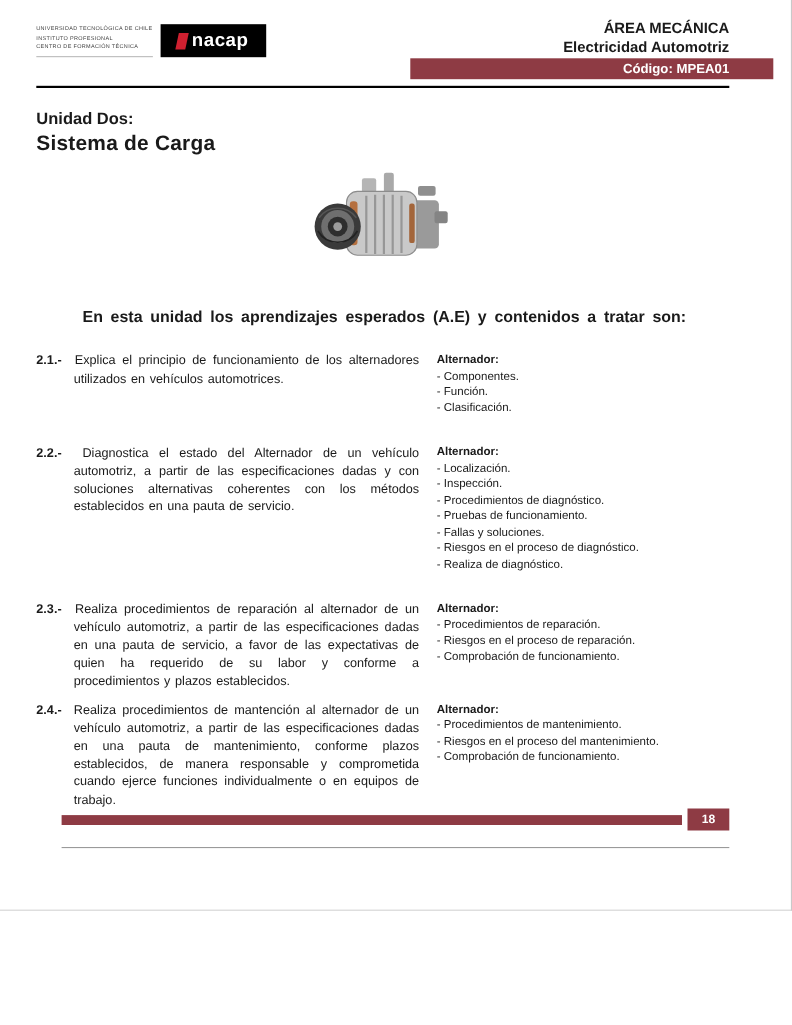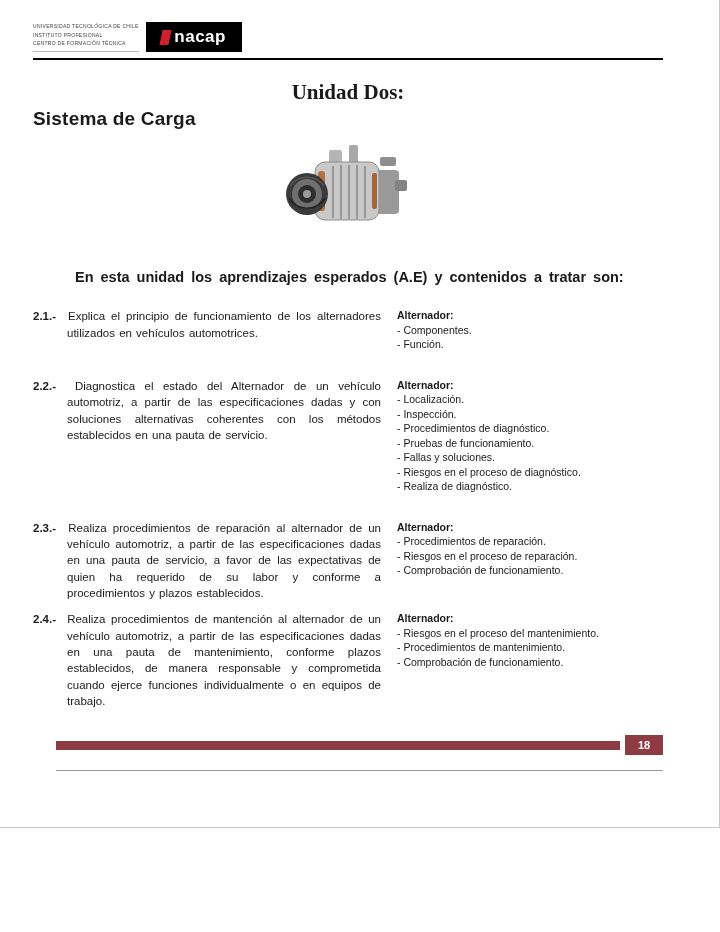--- a/index.html
+++ b/index.html
@@ -31,21 +31,21 @@
   .hr-subject{font-weight:bold;font-size:13.5px;margin-top:2px;}
   .code-bar{
     margin-top:3px;
     background:var(--maroon);color:#fff;font-weight:bold;font-size:12px;
     width:330px;text-align:right;
     padding:2px 40px 3px 0;
     margin-right:-40px;
   }
   .header-rule{border-top:2px solid #000;margin-top:6px;}
   
-  .title1{margin:20px 0 0 0;text-align:center;font-size:21px;font-weight:bold;font-family:Liberation Serif, serif;}
+  .title1{margin:20px 0 0 0;text-align:left;font-size:15px;font-weight:bold;}
   .title2{margin:3px 0 0 0;text-align:left;font-size:19px;font-weight:bold;letter-spacing:.2px;}
   
   .figure{display:flex;justify-content:center;margin-top:10px;height:100px;}
   
   .intro{
     margin:26px 0 0 0;
     font-weight:bold;font-size:14.5px;line-height:1.55;
     text-align:justify;text-indent:42px;word-spacing:3px;
   }
   
@@ -83,20 +83,25 @@
       <div class="org-lines">
         <div>UNIVERSIDAD TECNOLÓGICA DE CHILE</div>
         <div>INSTITUTO PROFESIONAL</div>
         <div>CENTRO DE FORMACIÓN TÉCNICA</div>
       </div>
       <div class="brand-box">
         <span class="red-flag"></span>
         <span class="brand-text">nacap</span>
       </div>
     </div>
+    <div class="header-right">
+      <div class="hr-area">ÁREA MECÁNICA</div>
+      <div class="hr-subject">Electricidad Automotriz</div>
+      <div class="code-bar">Código: MPEA01</div>
+    </div>
   </div>
   <div class="header-rule"></div>
 
   <h2 class="title1">Unidad Dos:</h2>
   <h1 class="title2">Sistema de Carga</h1>
 
   <div class="figure">
     <svg width="126" height="100" viewBox="0 0 126 100">
 
       <rect x="88" y="30" width="26" height="44" rx="4" fill="#9a9a9a"></rect>
@@ -128,20 +133,21 @@
 
   <p class="intro">En esta unidad los aprendizajes esperados (A.E) y contenidos a tratar son:</p>
 
   <div class="items" id="items">
       <div class="item-row">
         <div class="item-left"><span class="item-num">2.1.-</span><span>&nbsp; Explica el principio de funcionamiento de los alternadores utilizados en vehículos automotrices.</span></div>
         <div class="item-right">
           <div class="side-title">Alternador:</div>
           <div class="side-line">- Componentes.</div>
           <div class="side-line">- Función.</div>
+          <div class="side-line">- Clasificación.</div>
         </div>
       </div>
       <div class="item-row">
         <div class="item-left"><span class="item-num">2.2.-</span><span>&nbsp; Diagnostica el estado del Alternador de un vehículo automotriz, a partir de las especificaciones dadas y con soluciones alternativas coherentes con los métodos establecidos en una pauta de servicio.</span></div>
         <div class="item-right">
           <div class="side-title">Alternador:</div>
           <div class="side-line">- Localización.</div>
           <div class="side-line">- Inspección.</div>
           <div class="side-line">- Procedimientos de diagnóstico.</div>
           <div class="side-line">- Pruebas  de funcionamiento.</div>
@@ -156,22 +162,22 @@
           <div class="side-title">Alternador:</div>
           <div class="side-line">- Procedimientos de reparación.</div>
           <div class="side-line">- Riesgos en el proceso  de reparación.</div>
           <div class="side-line">- Comprobación de funcionamiento.</div>
         </div>
       </div>
       <div class="item-row">
         <div class="item-left"><span class="item-num">2.4.-</span><span>&nbsp; Realiza procedimientos de mantención al alternador de un vehículo automotriz, a partir de las especificaciones dadas en una pauta de mantenimiento, conforme plazos establecidos, de manera responsable y comprometida cuando ejerce funciones individualmente o en equipos de trabajo.</span></div>
         <div class="item-right">
           <div class="side-title">Alternador:</div>
+          <div class="side-line">- Procedimientos de mantenimiento.</div>
           <div class="side-line">- Riesgos en el proceso  del mantenimiento.</div>
-          <div class="side-line">- Procedimientos de mantenimiento.</div>
           <div class="side-line">- Comprobación de funcionamiento.</div>
         </div>
       </div>
     </div>
 
   <div class="footer-row">
     <div class="footer-bar"></div>
     <div class="page-num">18</div>
   </div>
   <div class="footer-rule"></div>

